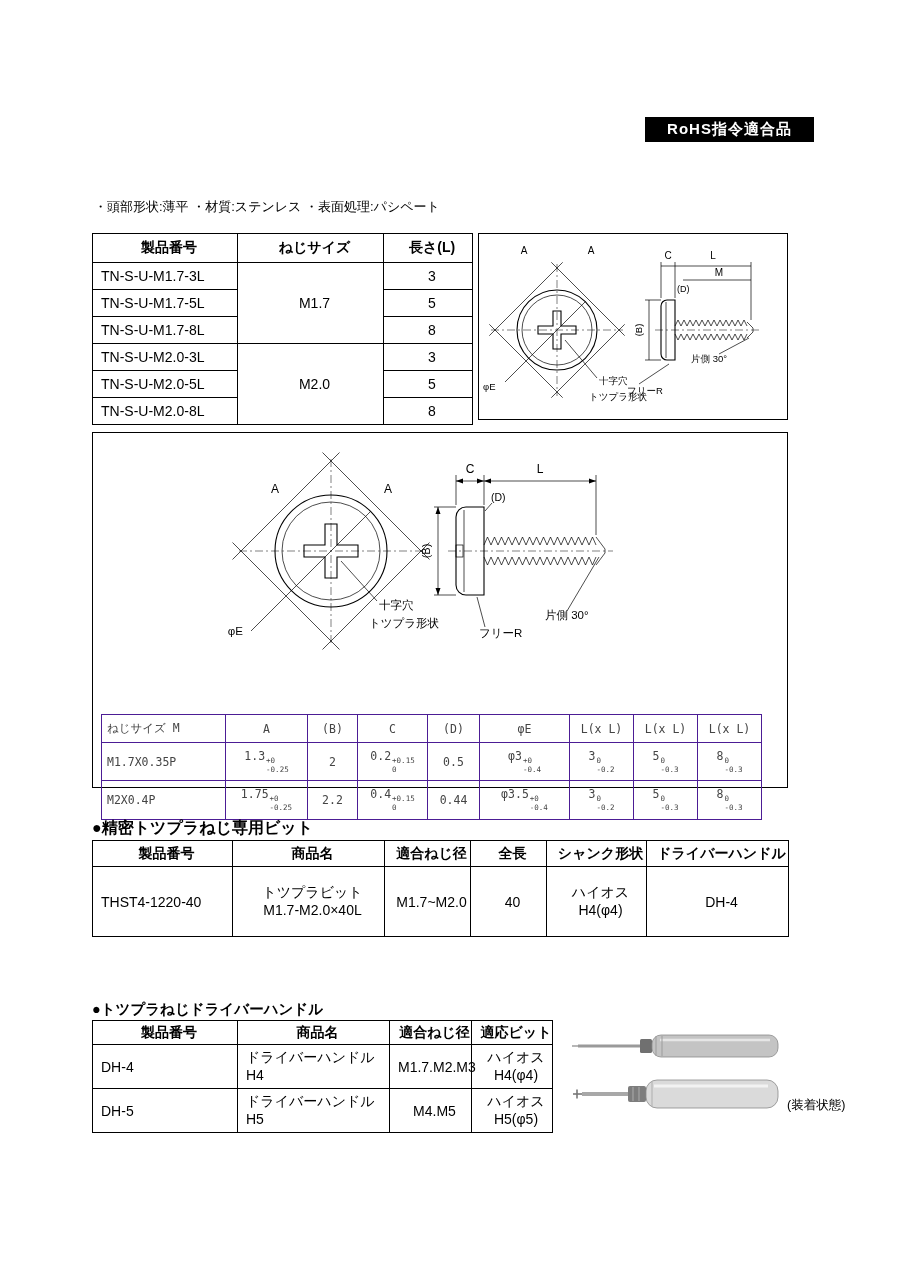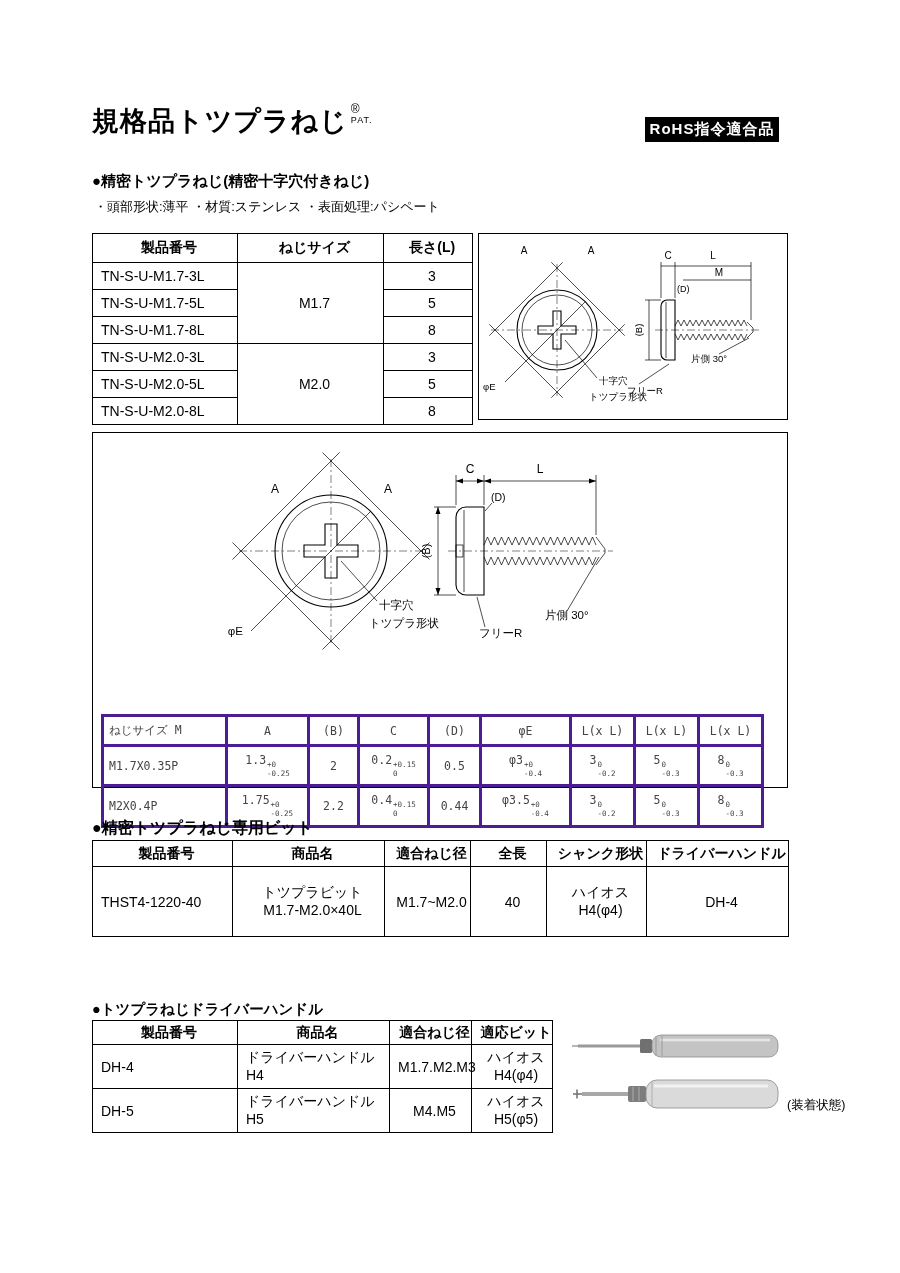--- a/index.html
+++ b/index.html
@@ -6,21 +6,21 @@
   html,body { background:#ffffff; }
   body { font-family:"Liberation Sans","DejaVu Sans",sans-serif; color:#000; }
   .page { position:relative; width:900px; height:1273px; background:#fff; overflow:hidden; }
   .abs { position:absolute; }
 
   .title { left:92px; top:103px; font-size:27px; font-weight:bold; letter-spacing:1px; }
   .regpat { display:inline-flex; flex-direction:column; vertical-align:top; font-weight:normal; line-height:1.05; margin-left:3px; }
   .reg { font-size:12px; }
   .pat { font-size:9px; }
 
-  .rohs { left:645px; top:117px; width:134px; height:25px; background:#000; color:#fff;
+  .rohs { left:645px; top:117px; width:169px; height:25px; background:#000; color:#fff;
           font-size:15px; font-weight:bold; display:flex; align-items:center; justify-content:center; letter-spacing:1px; }
 
   .sec-h { font-weight:bold; font-size:15px; }
   .spec-line { font-size:13px; }
   .note { font-size:12.5px; }
 
   table.tbl { border-collapse:collapse; table-layout:fixed; position:absolute; background:#fff; }
   table.tbl th, table.tbl td { border:1.5px solid #000; font-size:14px;padding-left:8px; }
   table.tbl th { font-weight:bold; text-align:center; }
   td.c { text-align:center; }
@@ -28,21 +28,21 @@
 
   .t1 { left:92px; top:233px; width:380px; }
   .t1 th { height:29px; font-size:14px; }
   .t1 td { height:27px; font-size:14px; }
 
   .smallbox { left:478px; top:233px; width:310px; height:187px; border:1.5px solid #000; background:#fff; }
   .bigbox   { left:92px;  top:432px; width:696px; height:356px; border:1.5px solid #000; background:#fff; }
 
   .dimtbl { position:absolute; left:8px; top:281px; width:660px; border-collapse:collapse; table-layout:fixed;
             font-family:"DejaVu Sans Mono","Liberation Mono",monospace; color:#444; }
-  .dimtbl td { border:3px solid #4c1d95; height:20px; font-size:11.5px; text-align:center; padding:6px 2px; white-space:nowrap;margin-left:20px; }
+  .dimtbl td { border:1px solid #4c1d95; height:20px; font-size:11.5px; text-align:center; padding:6px 2px; white-space:nowrap;margin-left:20px; }
   .dimtbl td.l { text-align:left; padding-left:5px; }
   .tol { display:inline-flex; flex-direction:column; justify-content:center; font-size:7.5px; line-height:1.15;
          vertical-align:-3px; margin-left:1px; text-align:left; }
 
   .t2 { left:92px; top:840px; width:696px; }
   .t2 th { height:26px; }
   .t2 td { height:70px; }
 
   .t3 { left:92px; top:1020px; width:460px; }
   .t3 th { height:24px; }
@@ -55,30 +55,23 @@
   .tn  { stroke:#000; stroke-width:0.7; fill:none; }
   .ctr { stroke:#000; stroke-width:0.5; stroke-dasharray:8 3 2 3; fill:none; }
   .arr { fill:#000; stroke:none; }
   .mounted { font-size:12.5px; }
 </style>
 </head>
 <body>
 
 <div class="page">
 
-  <div class="abs title">
-    <span>規格品トツプラねじ</span><span class="regpat">
-        <span class="reg">®</span>
-        <span class="pat">PAT.</span>
-      </span>
-  </div>
 
   <div class="abs rohs">RoHS指令適合品</div>
 
-  <div class="abs sec-h" style="left:92px; top:172px;">●精密トツプラねじ(精密十字穴付きねじ)</div>
   <div class="abs spec-line" style="left:94px; top:198px;">・頭部形状:薄平 ・材質:ステンレス ・表面処理:パシペート</div>
 
   <table class="tbl t1">
     <colgroup>
         <col style="width:145px">
         <col style="width:146px">
         <col style="width:89px">
       </colgroup>
     <tbody>
         <tr>

